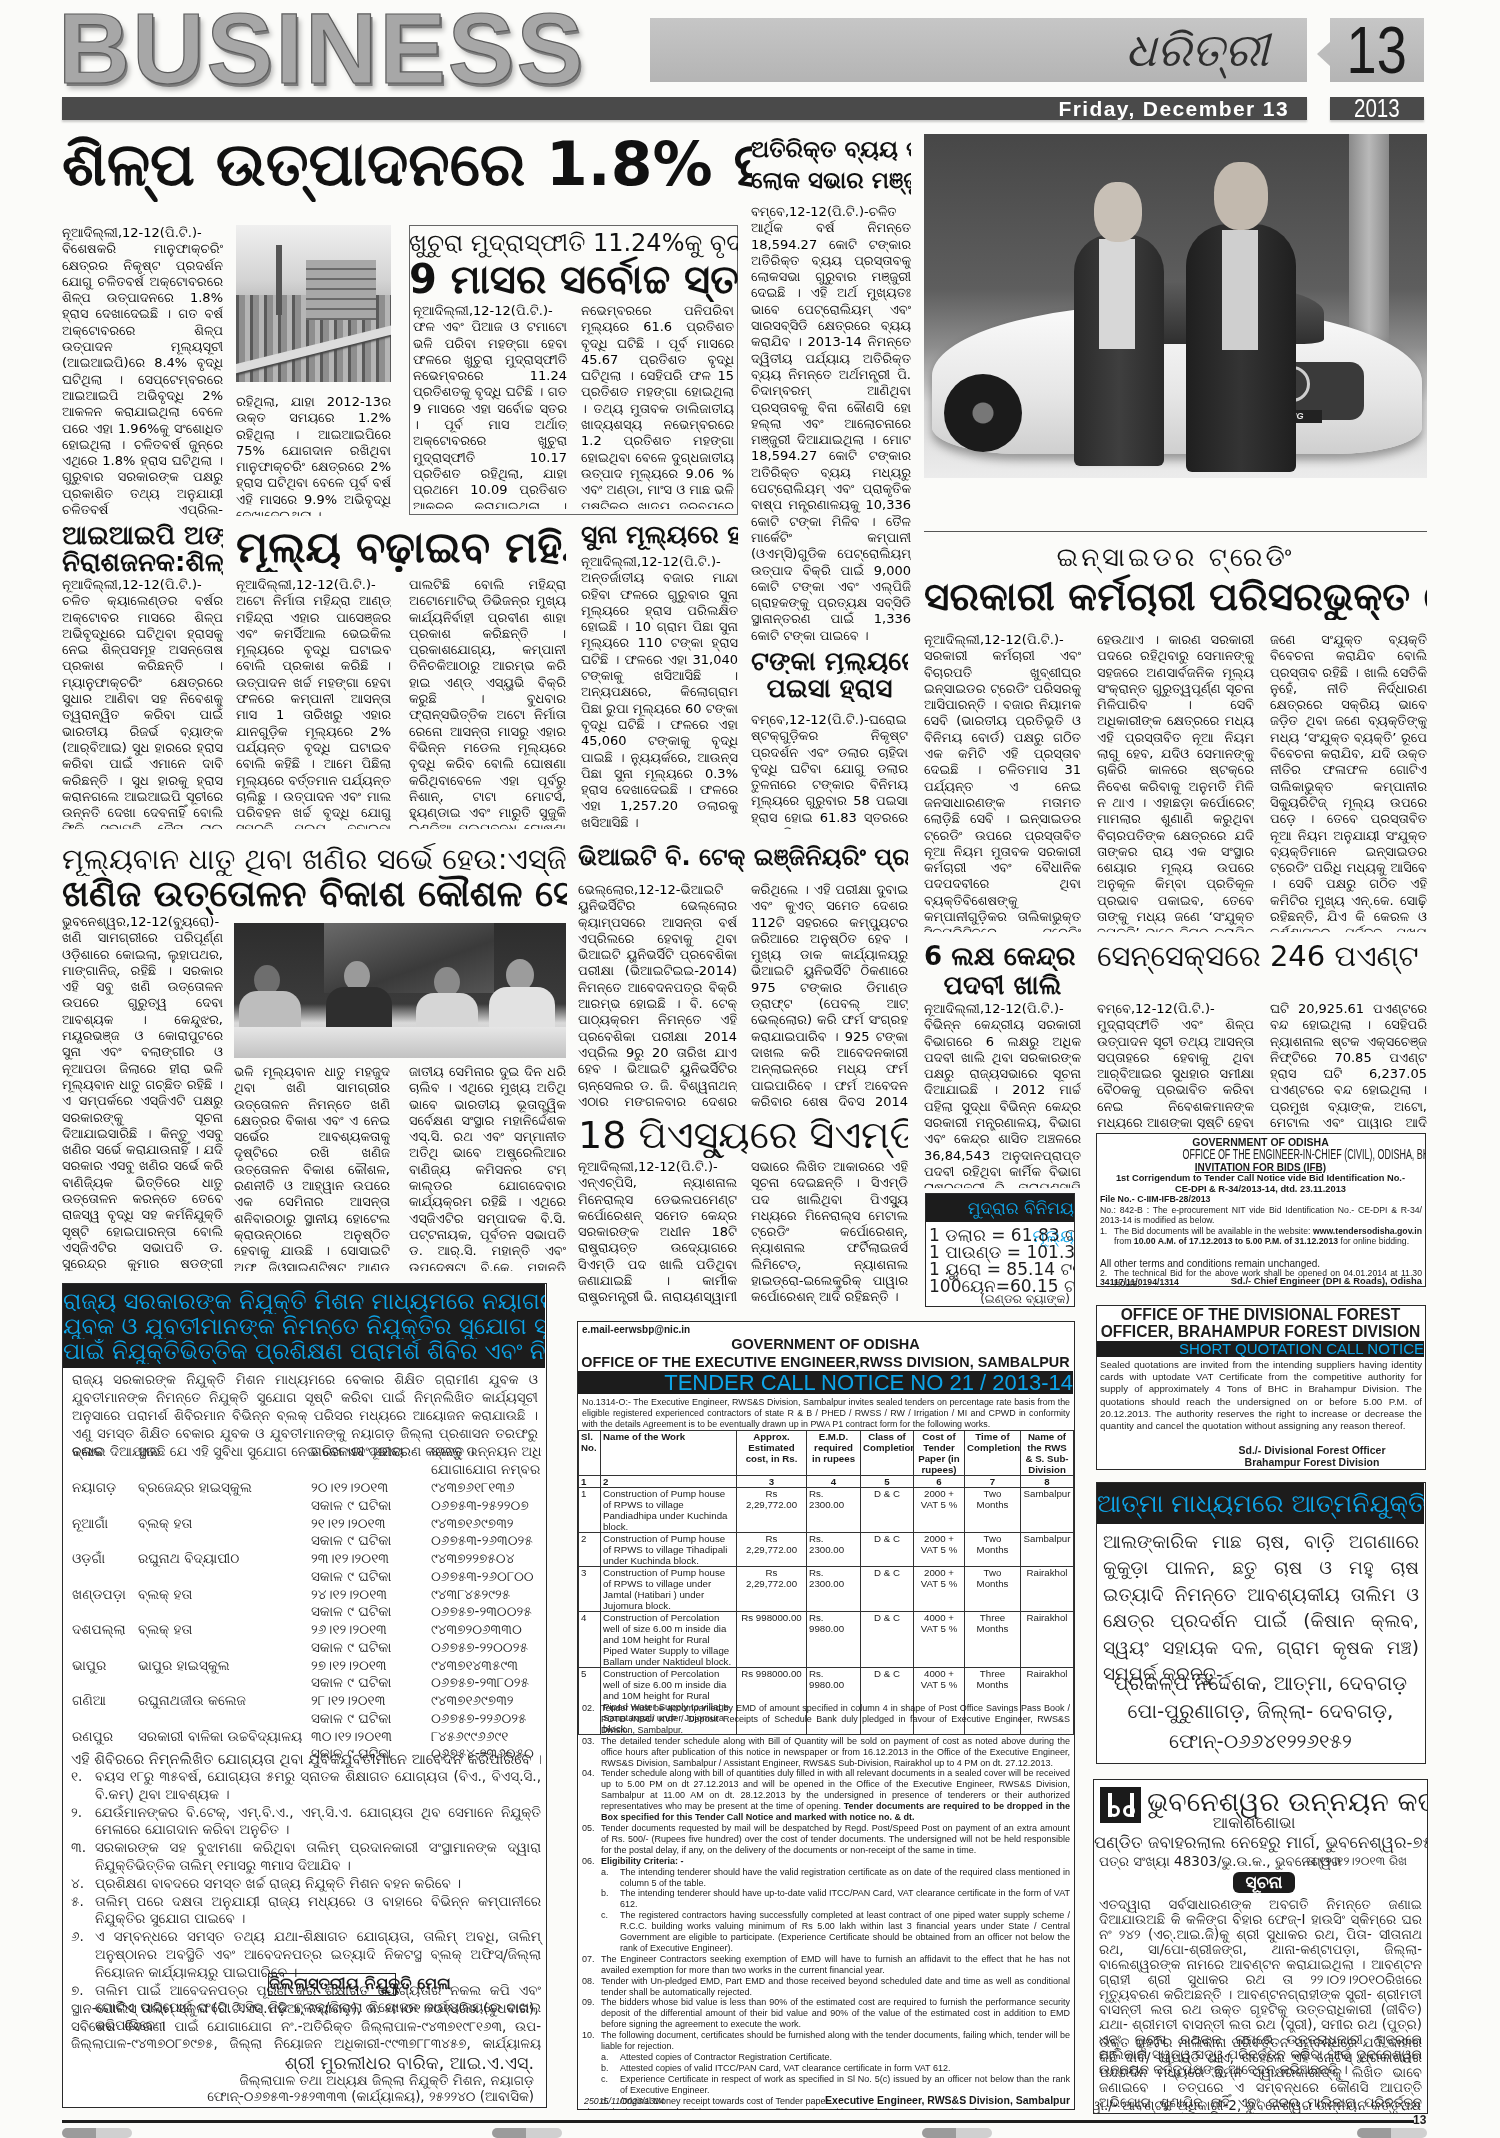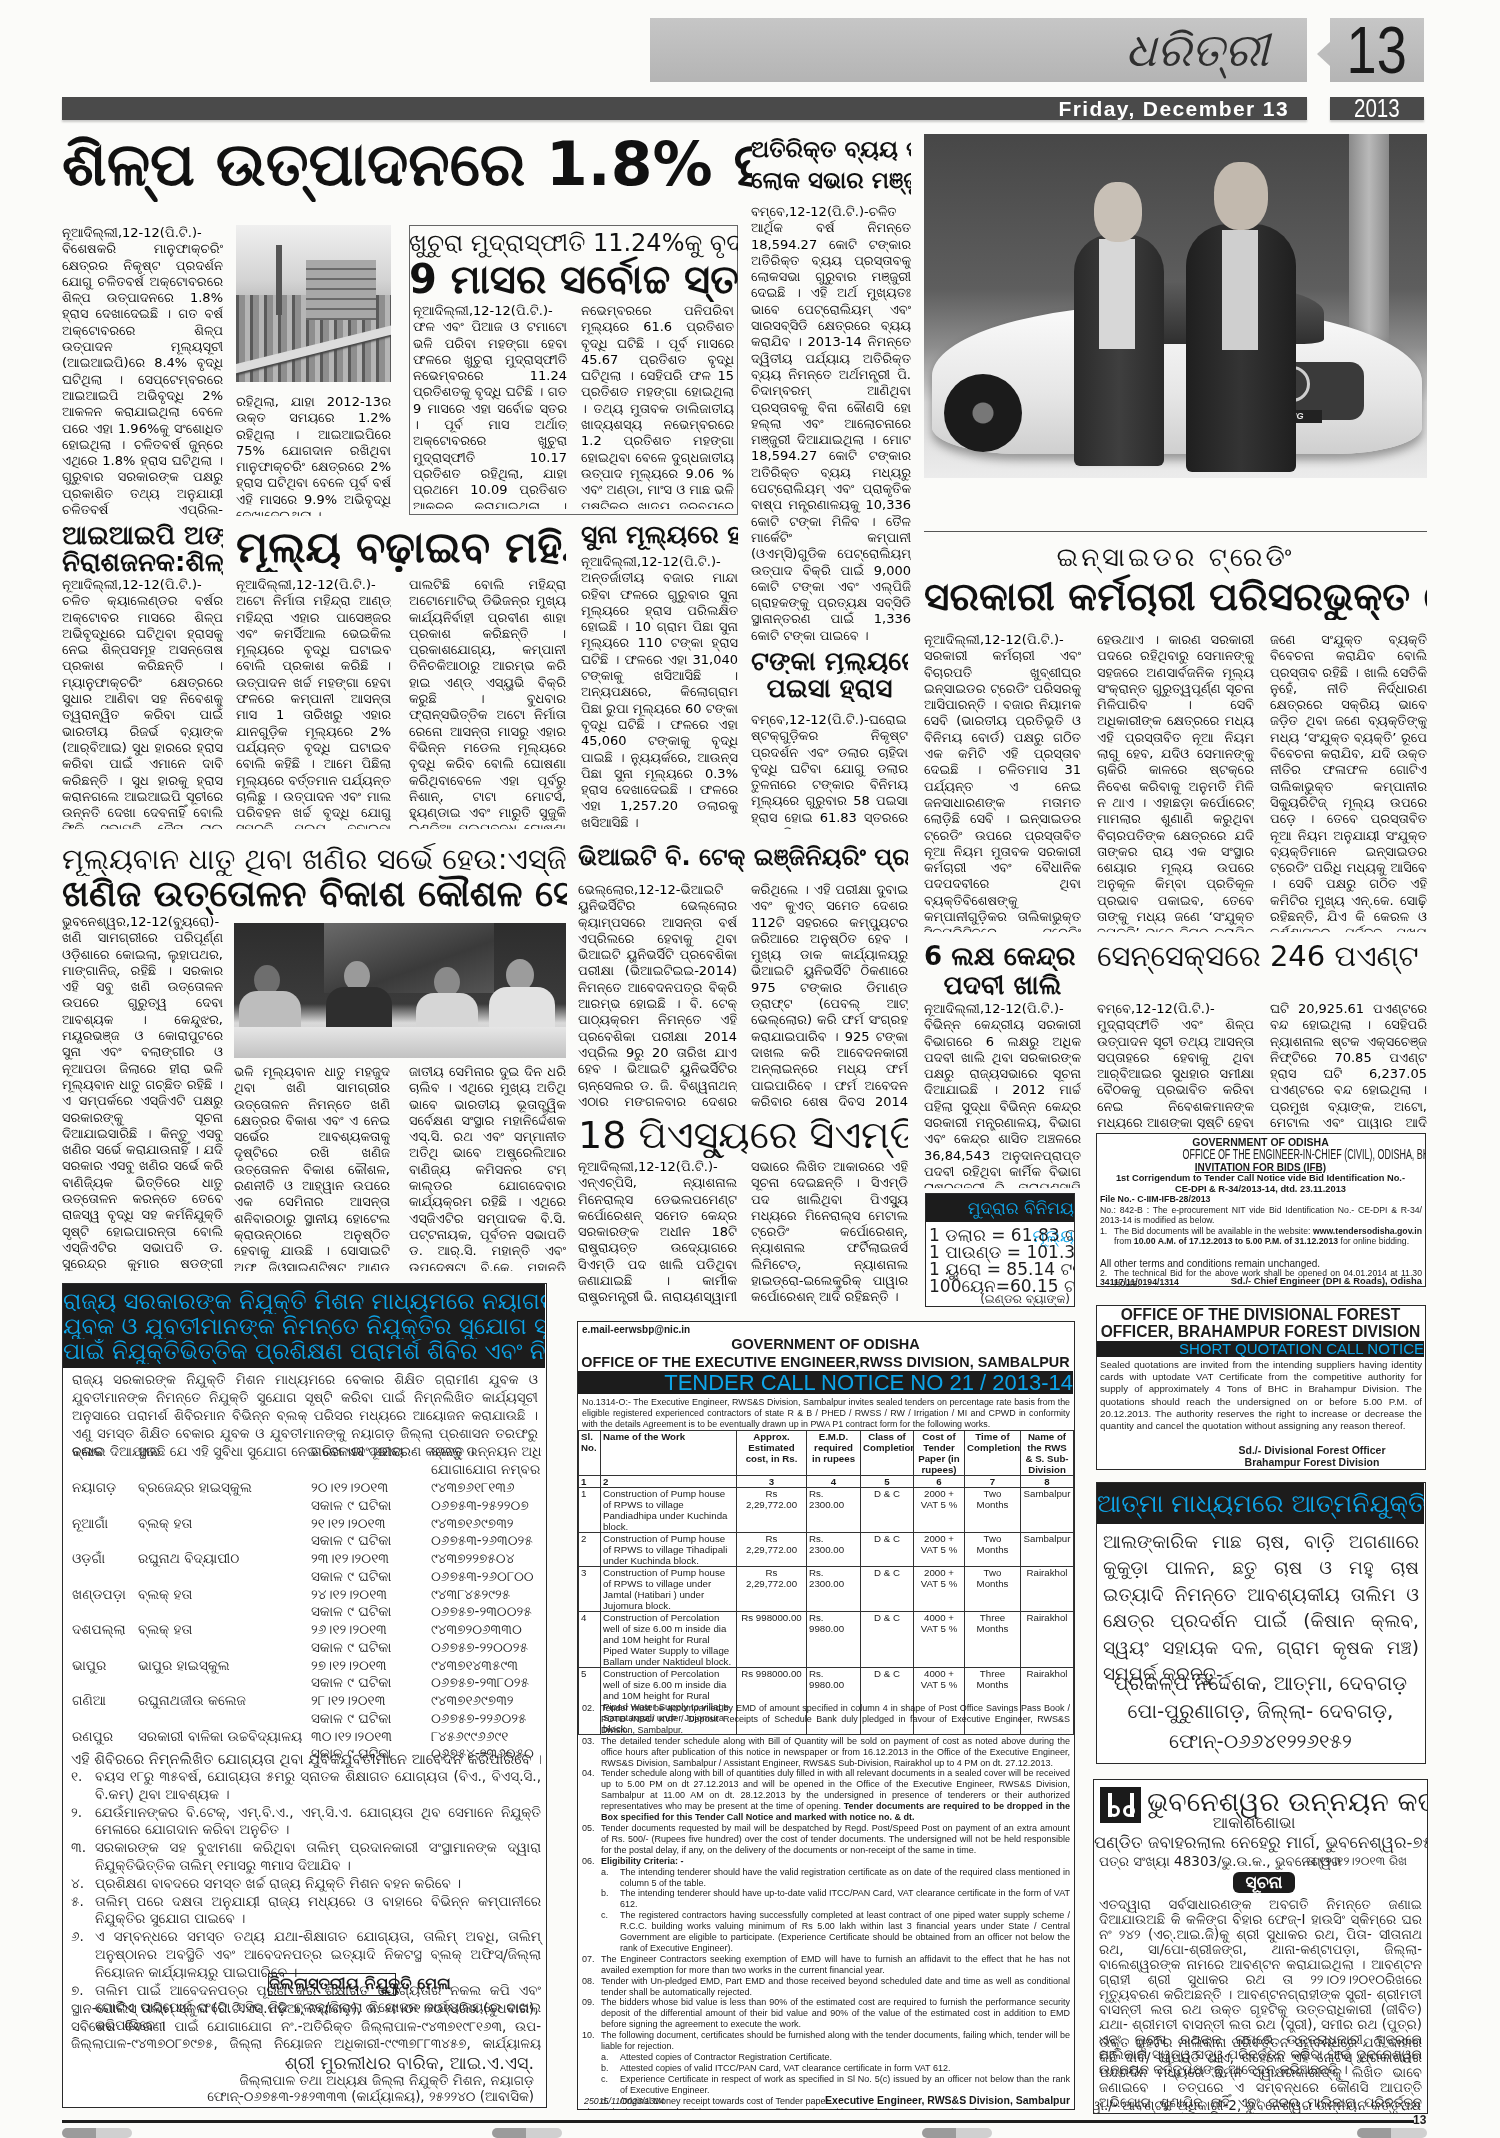--- a/index.html
+++ b/index.html
@@ -61,20 +61,21 @@
 .ifb .li .n{position:absolute;left:0}
 
 
 .pill{position:absolute;top:2128px;height:10px;width:70px;border-radius:5px;background:linear-gradient(90deg,#9b9b9b 0,#9b9b9b 48%,#d0d0d0 48%,#d0d0d0 100%)}
 </style>
 </head>
 <body>
 
 <div id="page">
 
+  <div class="abs logo">BUSINESS</div>
   <div class="abs gbar">
     <span>ଧରିତ୍ରୀ</span>
   </div>
   <div class="abs notch"></div>
   <div class="abs pgbox">
     <span>13</span>
   </div>
   <div class="abs dbar">
     <span>Friday, December 13</span>
   </div>

